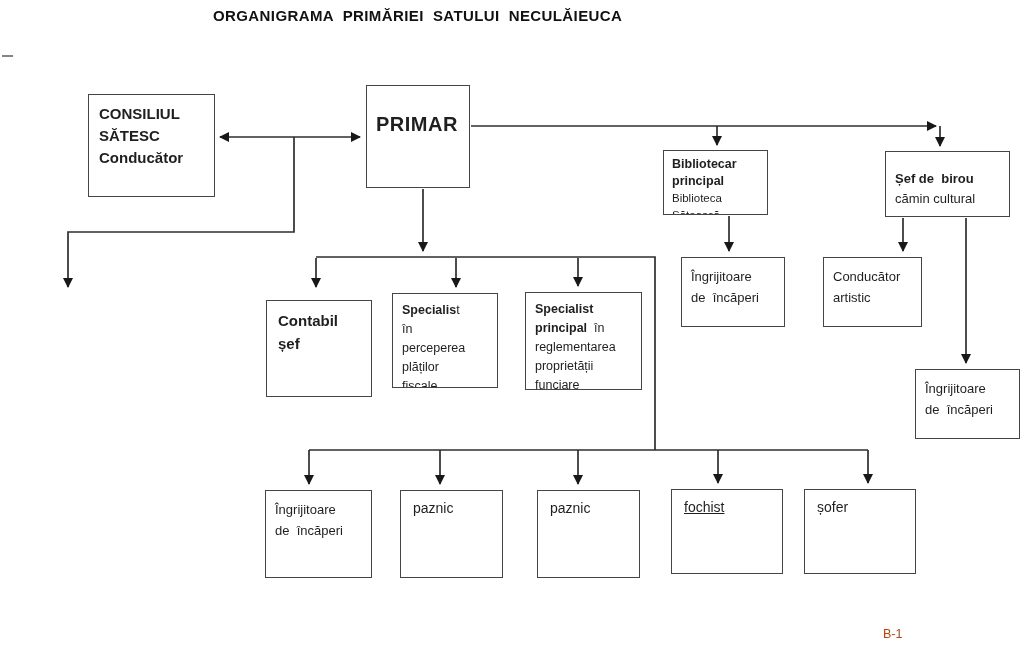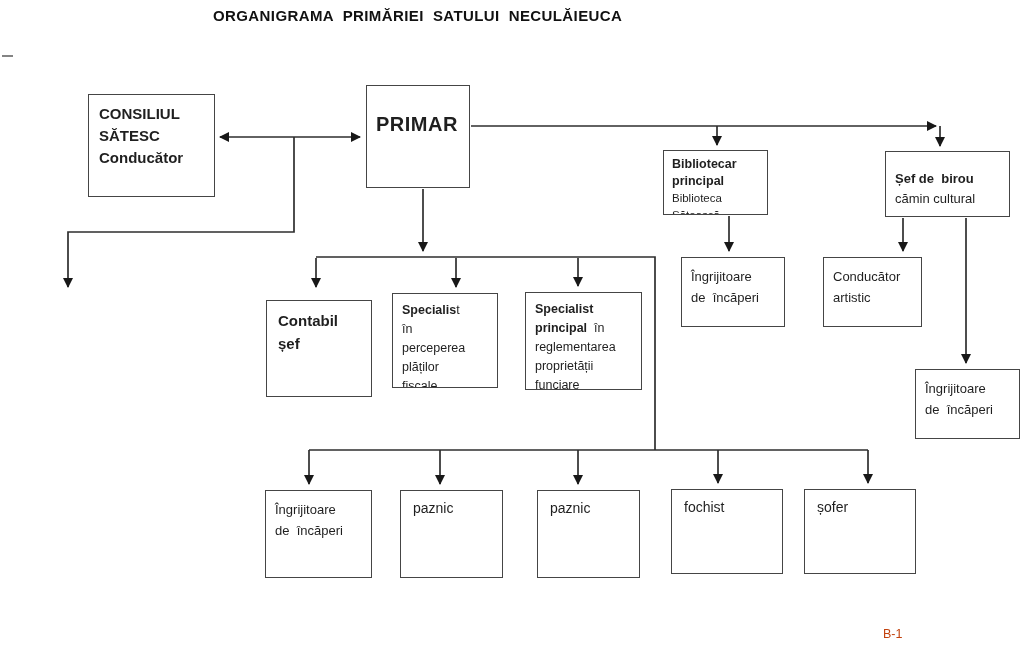--- a/index.html
+++ b/index.html
@@ -27,21 +27,21 @@
   .b-secretar{left:7px;top:293px;width:103px;height:95px;font-size:14px;font-weight:bold;line-height:22px;padding:7px 0 0 9px;}
   .b-contabil{left:266px;top:300px;width:106px;height:97px;font-size:15px;font-weight:bold;line-height:23px;padding:8px 0 0 11px;}
   .b-spec1{left:392px;top:293px;width:106px;height:95px;font-size:12.5px;line-height:19px;padding:7px 0 0 9px;}
   .b-spec2{left:525px;top:292px;width:117px;height:98px;font-size:12.5px;line-height:19px;padding:7px 0 0 9px;}
   .b-ingr1{left:681px;top:257px;width:104px;height:70px;font-size:13px;line-height:21px;padding:8px 0 0 9px;}
   .b-conducator{left:823px;top:257px;width:99px;height:70px;font-size:13px;line-height:21px;padding:8px 0 0 9px;}
   .b-ingr2{left:915px;top:369px;width:105px;height:70px;font-size:13px;line-height:21px;padding:8px 0 0 9px;}
   .b-ingr3{left:265px;top:490px;width:107px;height:88px;font-size:13px;line-height:21px;padding:8px 0 0 9px;}
   .b-paznic1{left:400px;top:490px;width:103px;height:88px;font-size:14px;padding:9px 0 0 12px;}
   .b-paznic2{left:537px;top:490px;width:103px;height:88px;font-size:14px;padding:9px 0 0 12px;}
-  .b-fochist{left:671px;top:489px;width:112px;height:85px;font-size:14px;padding:9px 0 0 12px;}
+  .b-fochist{left:671px;top:489px;width:112px;height:85px;font-size:14px;padding:9px 0 0 12px;text-decoration:underline;}
   .b-sofer{left:804px;top:489px;width:112px;height:85px;font-size:14px;padding:9px 0 0 12px;}
   .page-label{position:absolute;left:883px;top:627px;font-size:12.5px;color:#c2410c;}
   .stray-mark{position:absolute;left:2px;top:55px;width:11px;height:2px;background:#6f6f6f;opacity:.85;}
 </style>
 </head>
 <body>
 
 <div id="canvas">
 
   <div class="title">ORGANIGRAMA  PRIMĂRIEI  SATULUI  NECULĂIEUCA</div>

